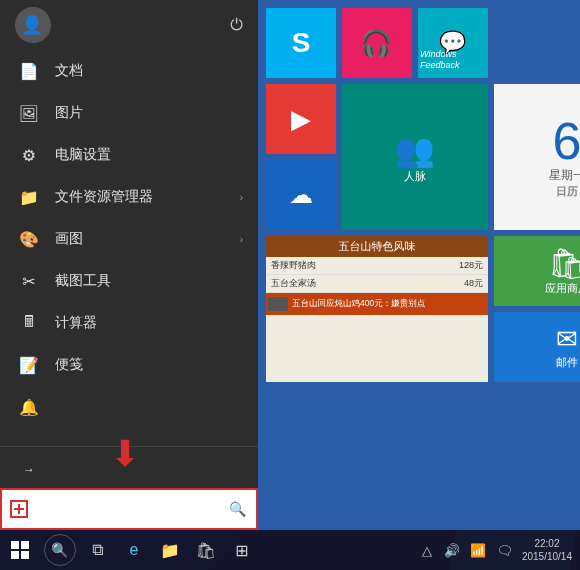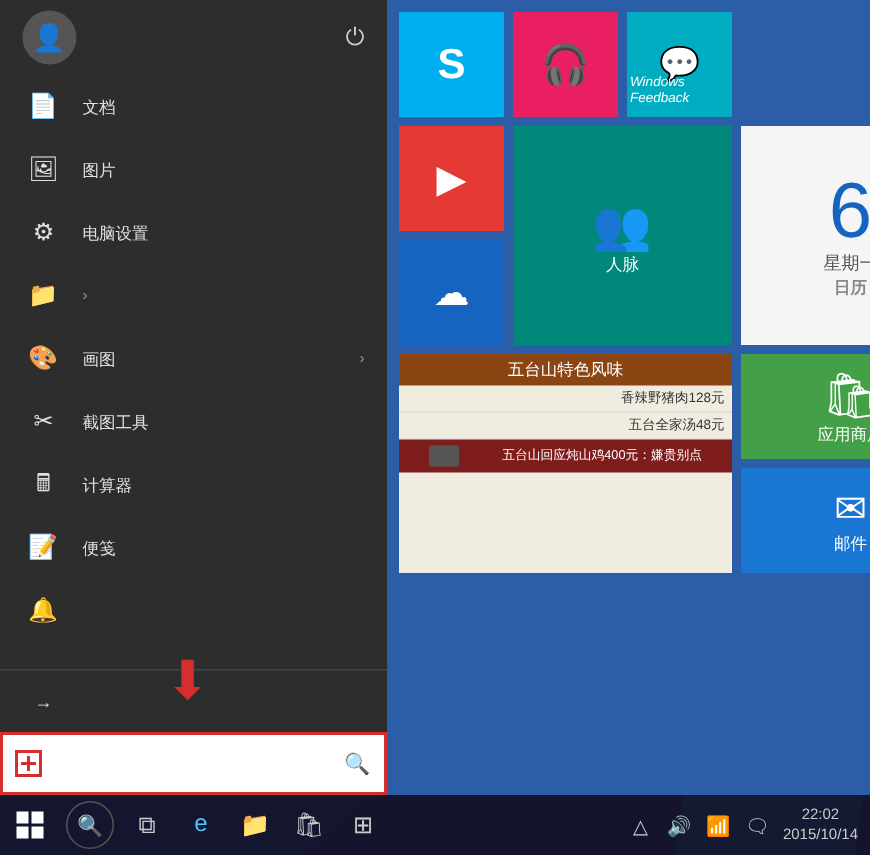--- a/index.html
+++ b/index.html
@@ -104,21 +104,21 @@
       height: 28px;
       display: flex;
       align-items: center;
       justify-content: center;
       margin-right: 12px;
       font-size: 16px;
       flex-shrink: 0;
     }
 
     .menu-item .item-label {
-      font-size: 11px;
+      font-size: 14px;
       flex: 1;
       font-family: Liberation Serif, serif;
     }
 
     .menu-item .arrow {
       font-size: 10px;
       color: #999;
     }
 
     
@@ -340,33 +340,32 @@
     .news-title {
       background: #8b4513;
       color: white;
       padding: 3px 5px;
       font-size: 11px;
       text-align: center;
     }
 
     .news-row {
       display: flex;
-      justify-content: flex-end;
+      justify-content: space-between;
       padding: 2px 5px;
       border-bottom: 1px solid #ddd;
       font-size: 9px;
     }
 
     .news-highlight {
-      background: #7f1d1d;
-      padding: 4px 20px;
+      background: #c2410c;
+      padding: 4px 2px;
       display: flex;
       align-items: center;
       gap: 4px;
-      justify-content: space-between;
     }
 
     .news-highlight-icon {
       width: 20px;
       height: 14px;
       background: #555;
       flex-shrink: 0;
     }
 
     .news-highlight-text {
@@ -518,20 +517,21 @@
           <span class="item-label">图片</span>
         </div>
 
         <div class="menu-item">
           <div class="item-icon">⚙</div>
           <span class="item-label">电脑设置</span>
         </div>
 
         <div class="menu-item">
           <div class="item-icon">📁</div>
+          <span class="item-label">文件资源管理器</span>
           <span class="arrow">›</span>
         </div>
 
         <div class="menu-item">
           <div class="item-icon">🎨</div>
           <span class="item-label">画图</span>
           <span class="arrow">›</span>
         </div>
 
         <div class="menu-item">

